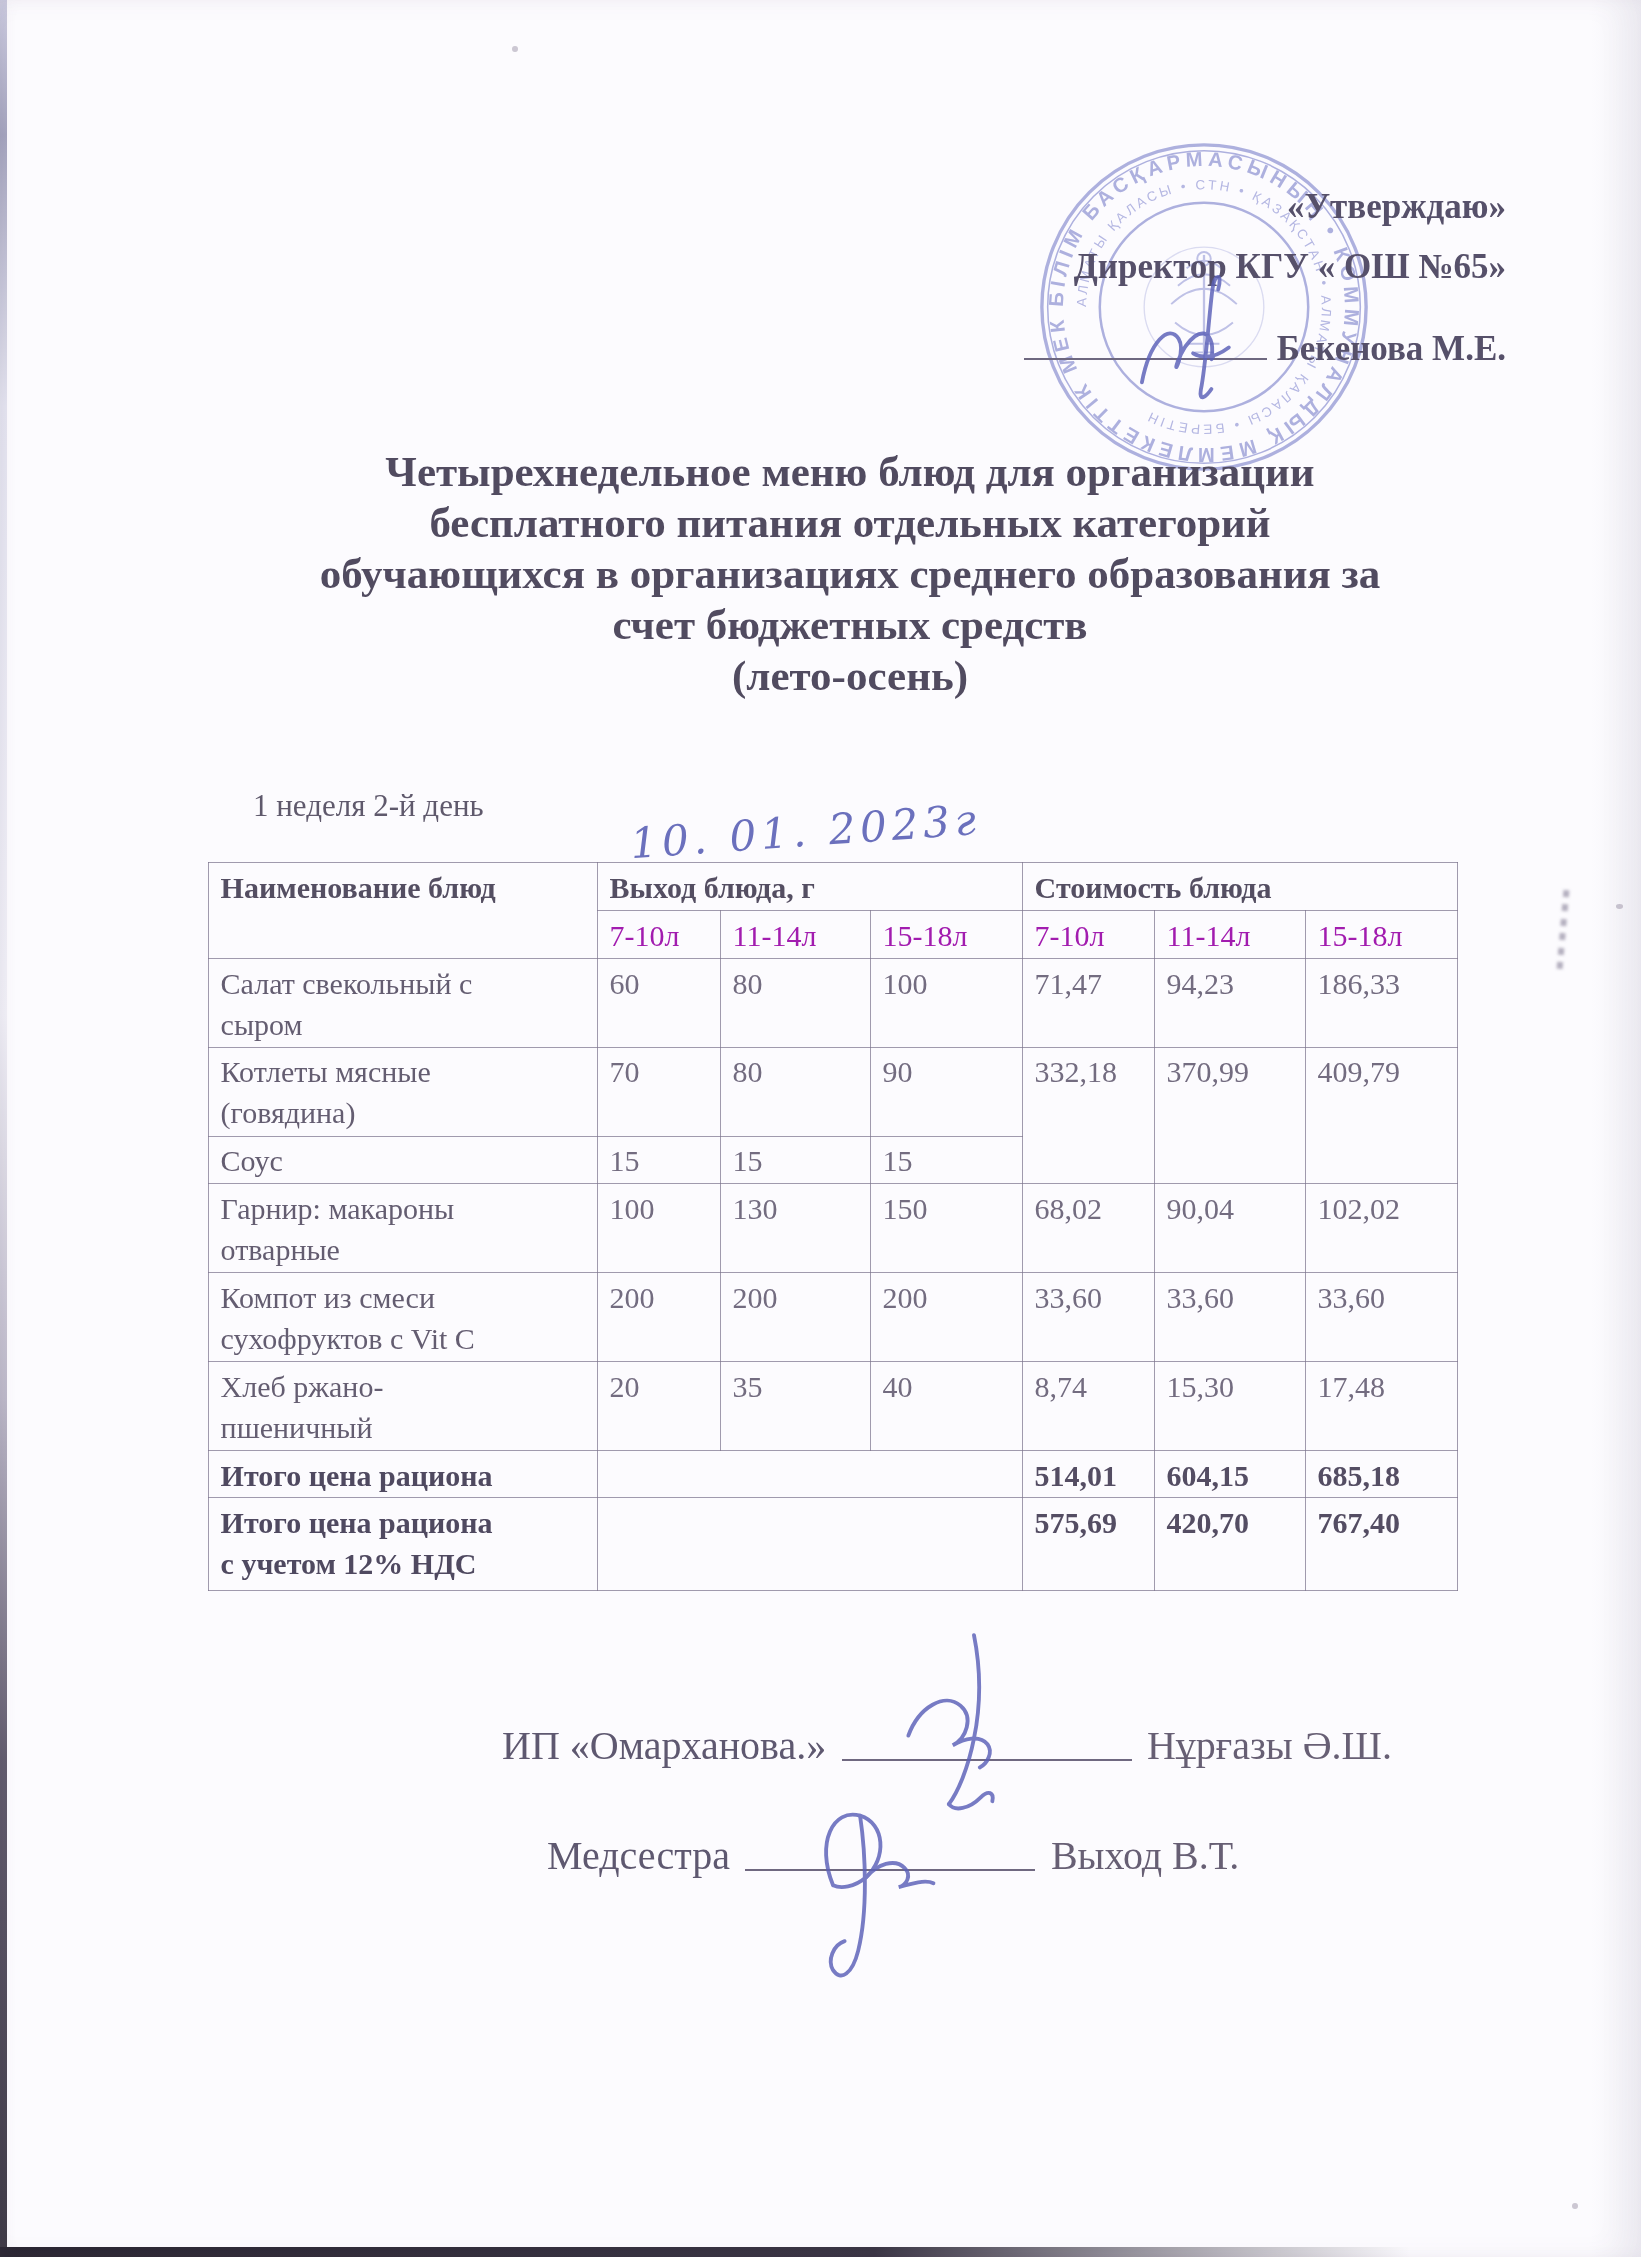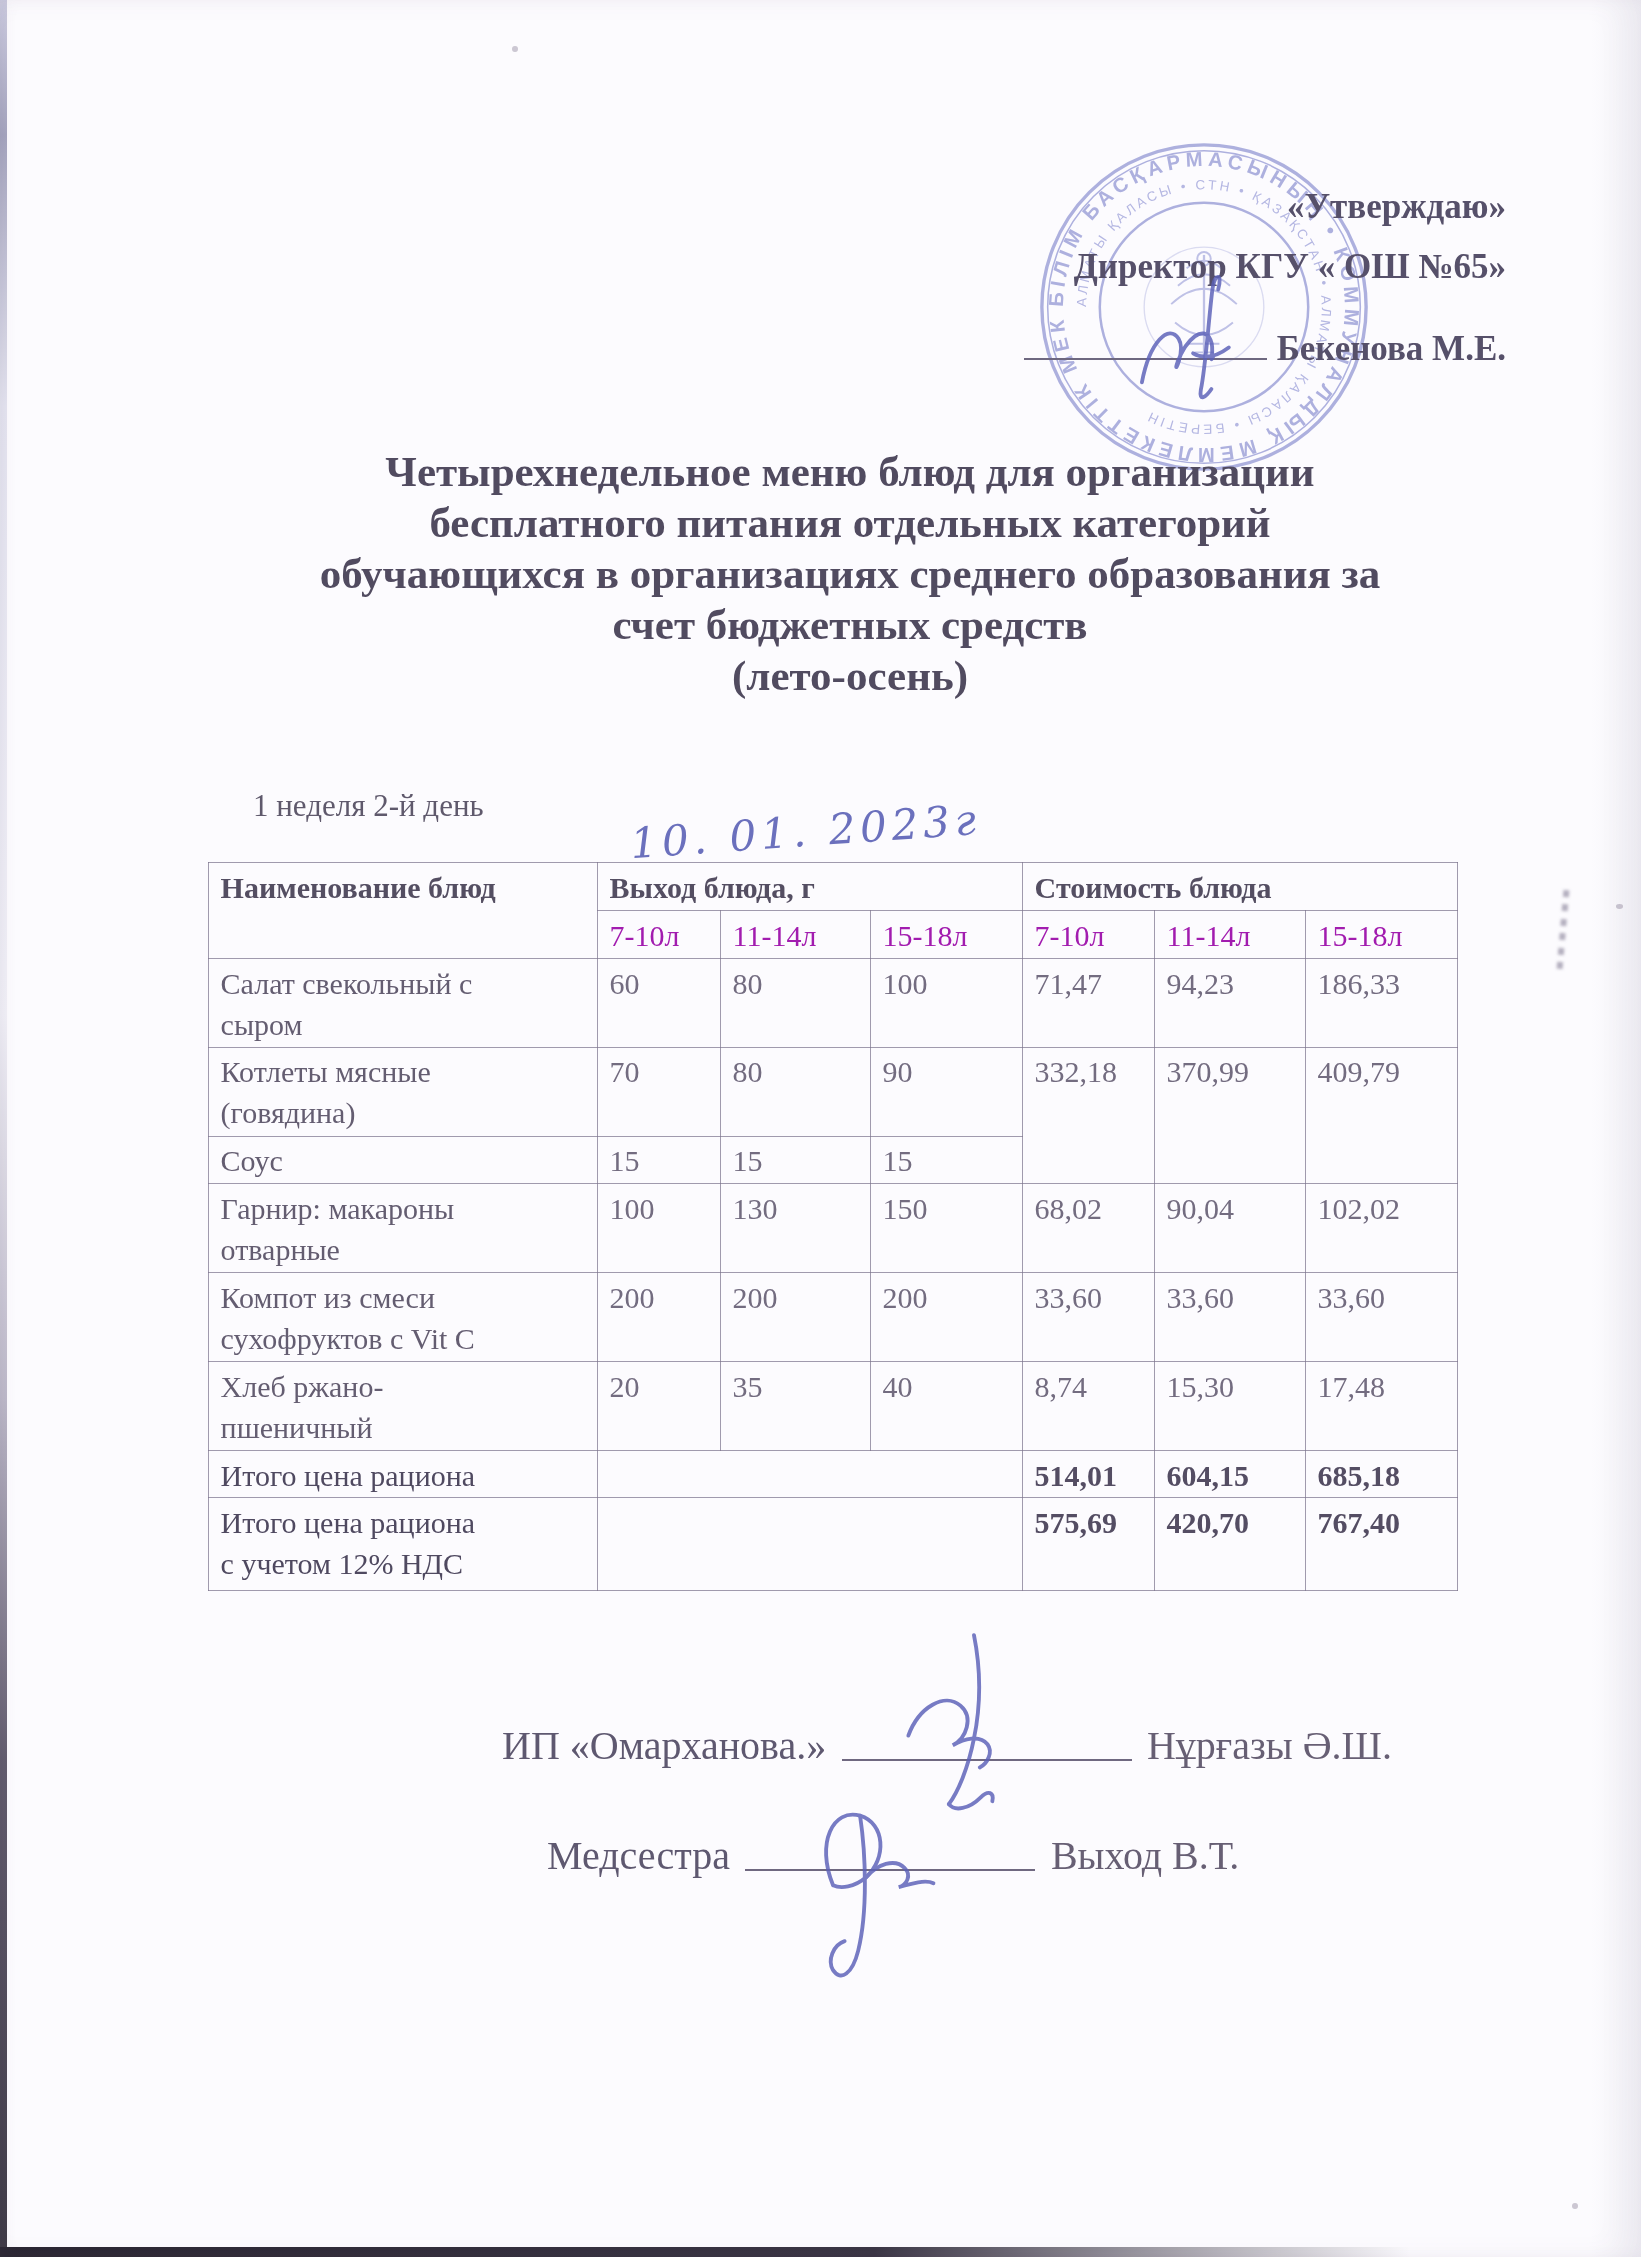--- a/index.html
+++ b/index.html
@@ -50,21 +50,21 @@
   .menu th,.menu td{border:1.9px solid rgba(125,117,142,.72);vertical-align:top;
     padding:3.9px 7.7px 1.9px 11.6px;font-size:30px;line-height:41px;}
   .menu th{font-weight:bold;text-align:left;color:#544e62;}
   .menu td{font-weight:normal;color:#a21caf;}
   .menu td.dname{color:#645d71;white-space:pre-line;}
   .menu td.num{color:#736c80;}
   tr.rh-h1{height:44px;} tr.rh-h2{height:48px;}
   tr.rh-a{height:81px;} tr.rh-b{height:89px;} tr.rh-c{height:46px;}
   tr.rh-d{height:85px;} tr.rh-e{height:87px;} tr.rh-f{height:85px;}
   tr.rh-g{height:46px;} tr.rh-i{height:93px;}
-  .menu .tot{font-weight:normal;color:#4f4960;white-space:pre-line;}
+  .menu .tot{font-weight:bold;color:#4f4960;white-space:pre-line;}
   .menu .totnum{font-weight:bold;color:#544d63;}
 
   
   .sigrow{position:absolute;display:flex;align-items:flex-end;white-space:nowrap;
     font-size:40px;color:#5e5870;}
   .sigrow .lbl{line-height:39px;}
   .sigrow .line{width:290px;border-bottom:2.9px solid #6f6880;height:9.7px;
     margin:0 15.4px 3.9px 15.4px;}
   .sigrow .nm{line-height:39px;color:#675f74;}
   .sr1{left:502px;top:1726px;}

